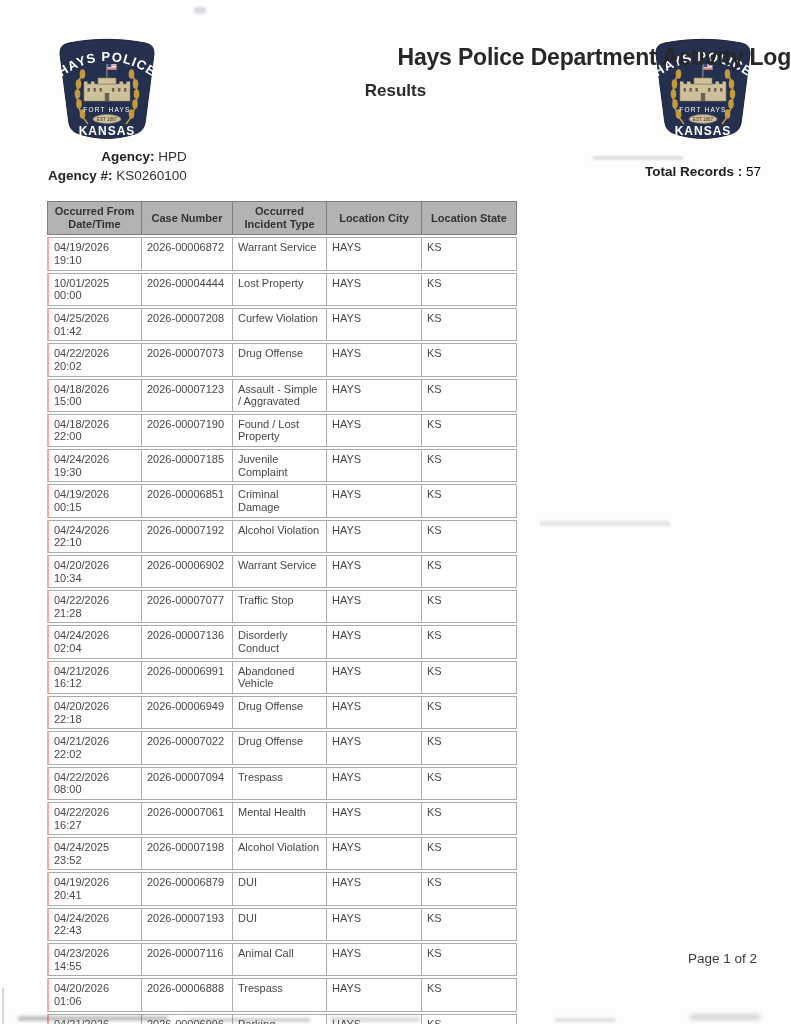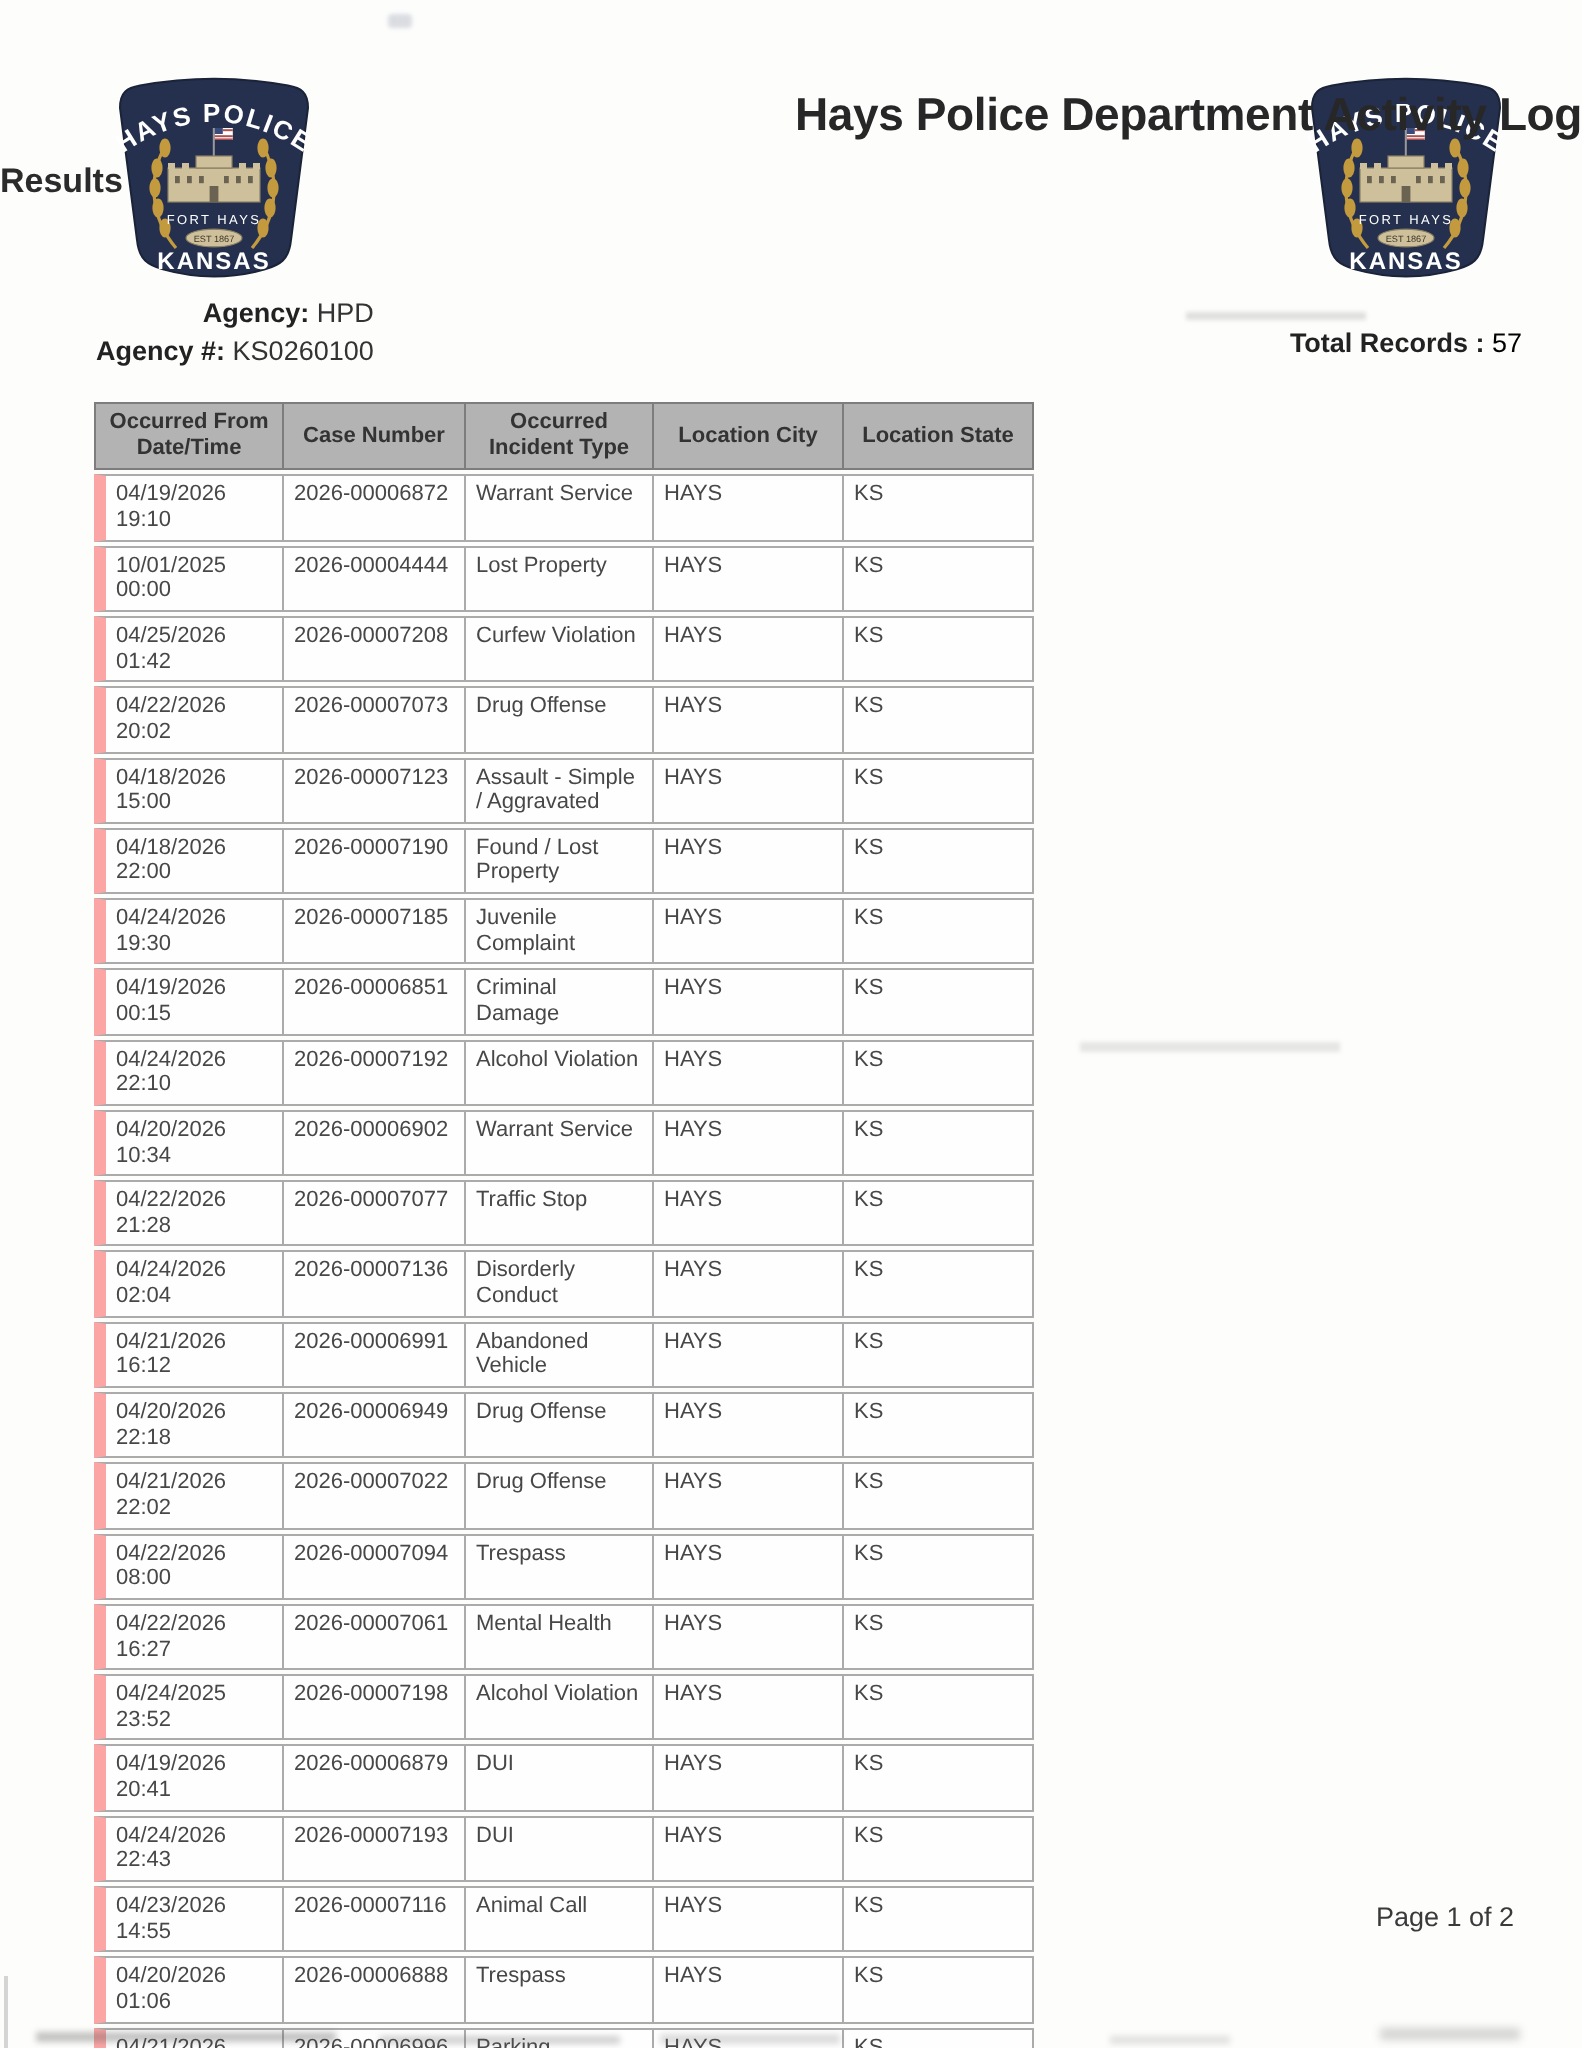--- a/index.html
+++ b/index.html
@@ -14,20 +14,21 @@
   }
   
   .doc-title{
     position:absolute;top:44px;left:0;right:0;
     text-align:right;
     font-size:23px;font-weight:bold;color:#272727;
     letter-spacing:-0.2px;
   }
   .doc-subtitle{
     position:absolute;top:81px;left:0;right:0;
+    text-align:center;
     font-size:17px;font-weight:bold;color:#2b2b2b;
   }
   .badge{position:absolute;top:36px;width:122px;height:112px;}
   .badge-left{left:46px;}
   .badge-right{left:642px;}
   
   .info-left{
     position:absolute;left:48px;top:148px;
     font-size:13.5px;line-height:1.4;color:#333;text-align:right;
   }
@@ -54,21 +55,21 @@
   }
   table.activity th:first-child{border-left:1px solid #7d7d7d;}
   table.activity td{
     background:#fefefe;
     border-top:1px solid #ababab;border-bottom:1px solid #ababab;border-right:1px solid #ababab;
     font-size:11px;color:#474747;
     padding:3px 5px;line-height:1.15;
     vertical-align:top;text-align:left;
     overflow:hidden;
   }
-  table.activity td:first-child{border-left:6px solid #fca5a5;margin-top:32px;}
+  table.activity td:first-child{border-left:2px solid #fca5a5;margin-top:32px;}
   
   .page-footer{
     position:absolute;right:34px;top:951px;
     font-size:13.5px;color:#3a3a3a;
   }
   
   .artifact{position:absolute;pointer-events:none;}
   .dot-top{left:194px;top:7px;width:12px;height:7px;background:#9aa0b0;opacity:.35;border-radius:2px;filter:blur(1px);}
   .smudge-records{left:593px;top:156px;width:90px;height:4px;background:#bbb;opacity:.45;filter:blur(1px);}
   .smudge-mid{left:540px;top:521px;width:130px;height:5px;background:#c2c2c2;opacity:.4;filter:blur(1px);}

